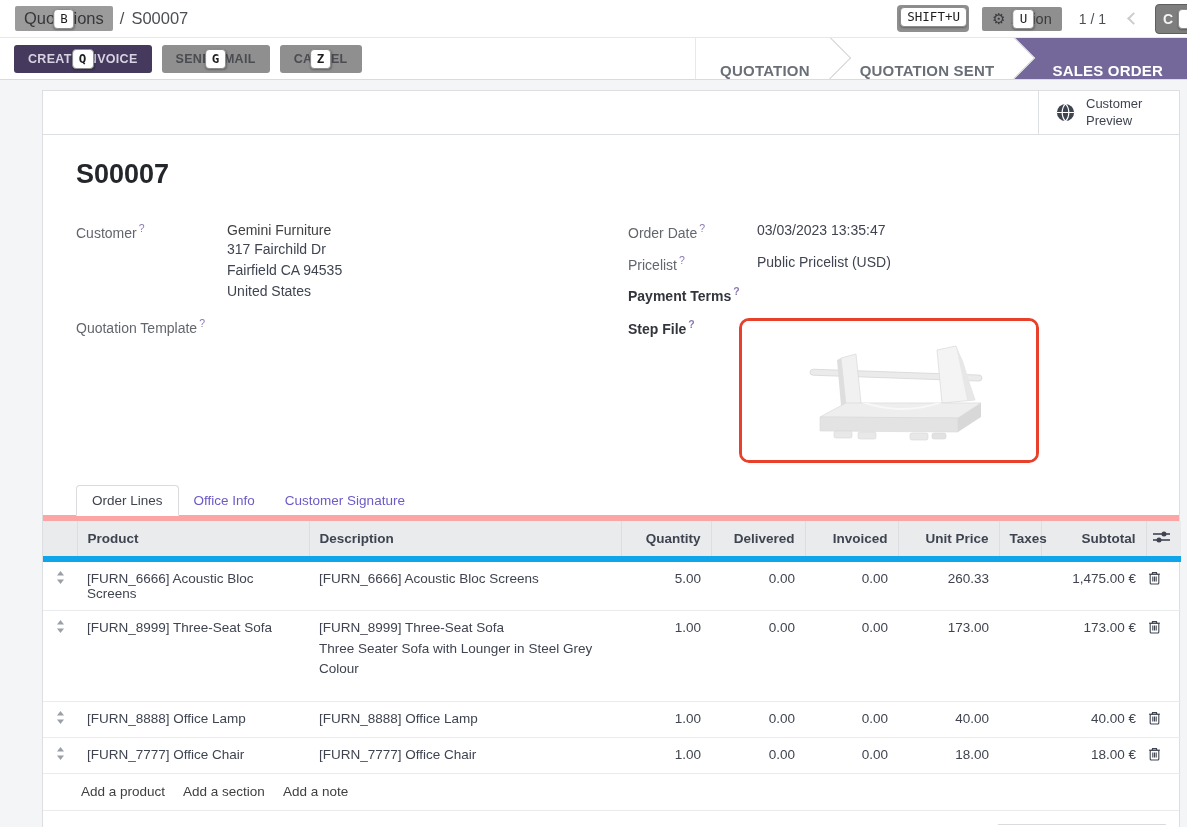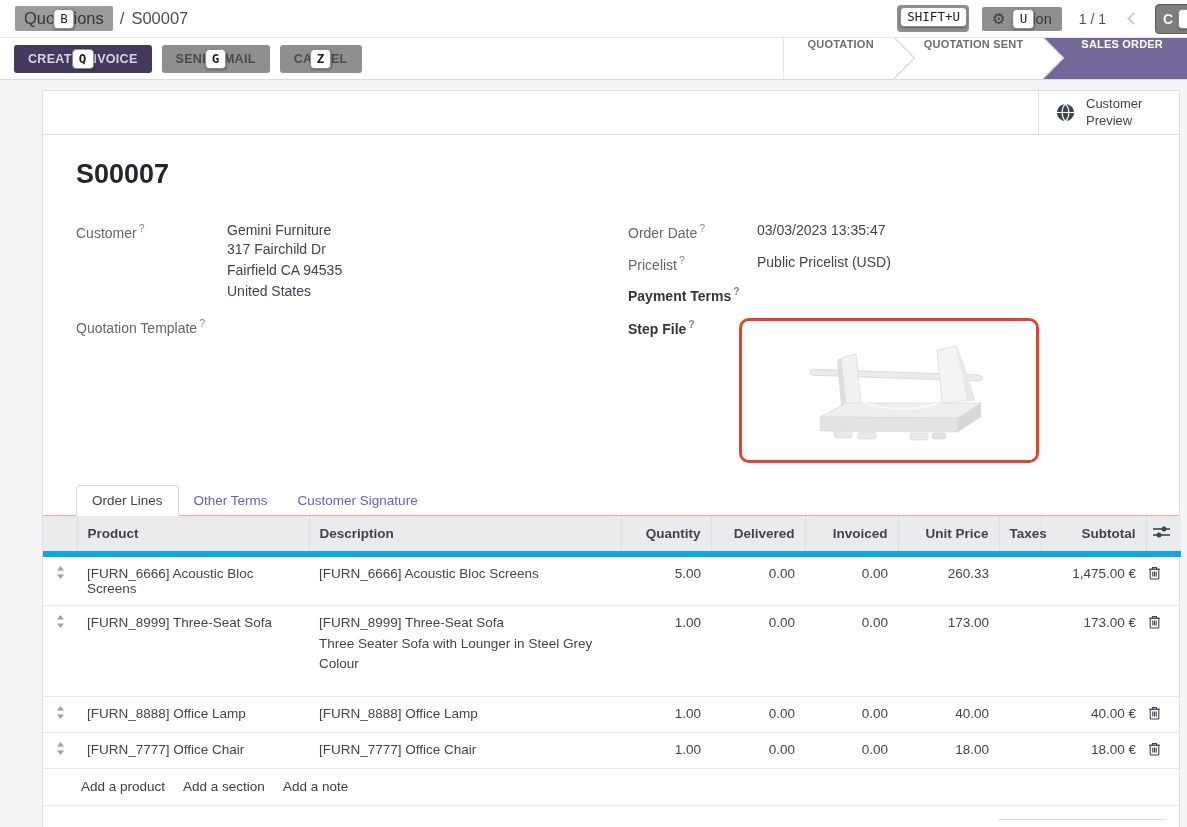--- a/index.html
+++ b/index.html
@@ -35,21 +35,21 @@
   
   .controlbar { height:42px; border-bottom:1px solid #d9dbde; display:flex;
     align-items:stretch; background:#fff; padding-left:14px; position:relative; z-index:5; }
   .cb-buttons { display:flex; align-items:center; gap:10px; }
   .btn { font-size:12.5px; font-weight:700; letter-spacing:.3px; padding:7px 14px;
     border-radius:3px; position:relative; cursor:pointer; border:none;
     font-family:"Liberation Sans", sans-serif; }
   .btn-primary { background:#453a5e; color:#d8d3e2; }
   .btn-grayhl { background:#8f8f8f; color:#4a4c51; }
   .statusbar { margin-left:auto; display:flex; align-items:stretch; margin-right:-26px; }
-  .step { display:flex; align-items:flex-start; font-size:11px; font-weight:700;
+  .step { display:flex; align-items:flex-end; font-size:15px; font-weight:700;
     color:#6a6f77; letter-spacing:.2px; padding:0 20px 0 30px; position:relative;
     background:#fff; cursor:pointer; }
   .step:first-child { border-left:1px solid #e6e8ea; padding-left:24px; }
   .step:not(.active)::after { content:""; position:absolute; right:-15px; top:5px;
     width:29px; height:29px; transform:rotate(45deg); background:#fff;
     border-top:1px solid #cfd2d6; border-right:1px solid #cfd2d6; z-index:2; }
   .step.active { background:#74689a; color:#fff; padding:0 50px 0 38px; z-index:1; }
 
   
   .content { background:#f4f5f6; height:747px; padding-top:10px; }
@@ -72,21 +72,21 @@
   .flabel.bold { color:#32353b; font-weight:700; }
   .help { color:#8a7bb0; font-size:10.5px; vertical-align:super; margin-left:2px; }
   .fvalue { color:#3f4450; }
   .link { color:#404040; cursor:pointer; text-decoration:none; }
   .address div { padding:2.5px 0; }
   .stepfile-box { width:300px; height:145px; border:3px solid #e8402a; border-radius:10px;
     background:#fff; margin-left:-18px; overflow:hidden; cursor:pointer; }
 
   
   .notebook { margin-top:14px; }
-  .tabs { display:flex; padding-left:33px; align-items:flex-end; border-bottom:1px solid #fca5a5; }
+  .tabs { display:flex; padding-left:33px; align-items:flex-end; border-bottom:6px solid #fca5a5; }
   .tab { padding:7px 15px; font-size:13.5px; cursor:pointer; color:#6b5bc7; }
   .tab.active { background:#fff; border:1px solid #d9dbde; border-bottom:1px solid #fff;
     margin-bottom:-1px; border-radius:4px 4px 0 0; color:#3f4450; }
 
   
   table.olines { width:100%; border-collapse:collapse; font-size:13.5px; table-layout:fixed; }
   .olines thead th { background:#e9ebed; font-weight:700; color:#3f4450; padding:9px 10px;
     text-align:left; border-bottom:6px solid #0ea5e9; border-left:1px solid #dcdee1; }
   .olines thead th:first-child { border-left:none; }
   .olines th.num, .olines td.num { text-align:right; }
@@ -249,21 +249,21 @@
                 </svg>
               </span>
             </div>
           </div>
         </div>
       </div>
 
       <div class="notebook">
         <div class="tabs">
           <div class="tab active">Order Lines</div>
-          <div class="tab">Other Terms</div>
+          <div class="tab">Office Info</div>
           <div class="tab">Customer Signature</div>
         </div>
 
         <table class="olines">
           <colgroup>
             <col style="width:34px">
               <col style="width:232px">
               <col style="width:312px">
             <col style="width:90px">
               <col style="width:94px">

